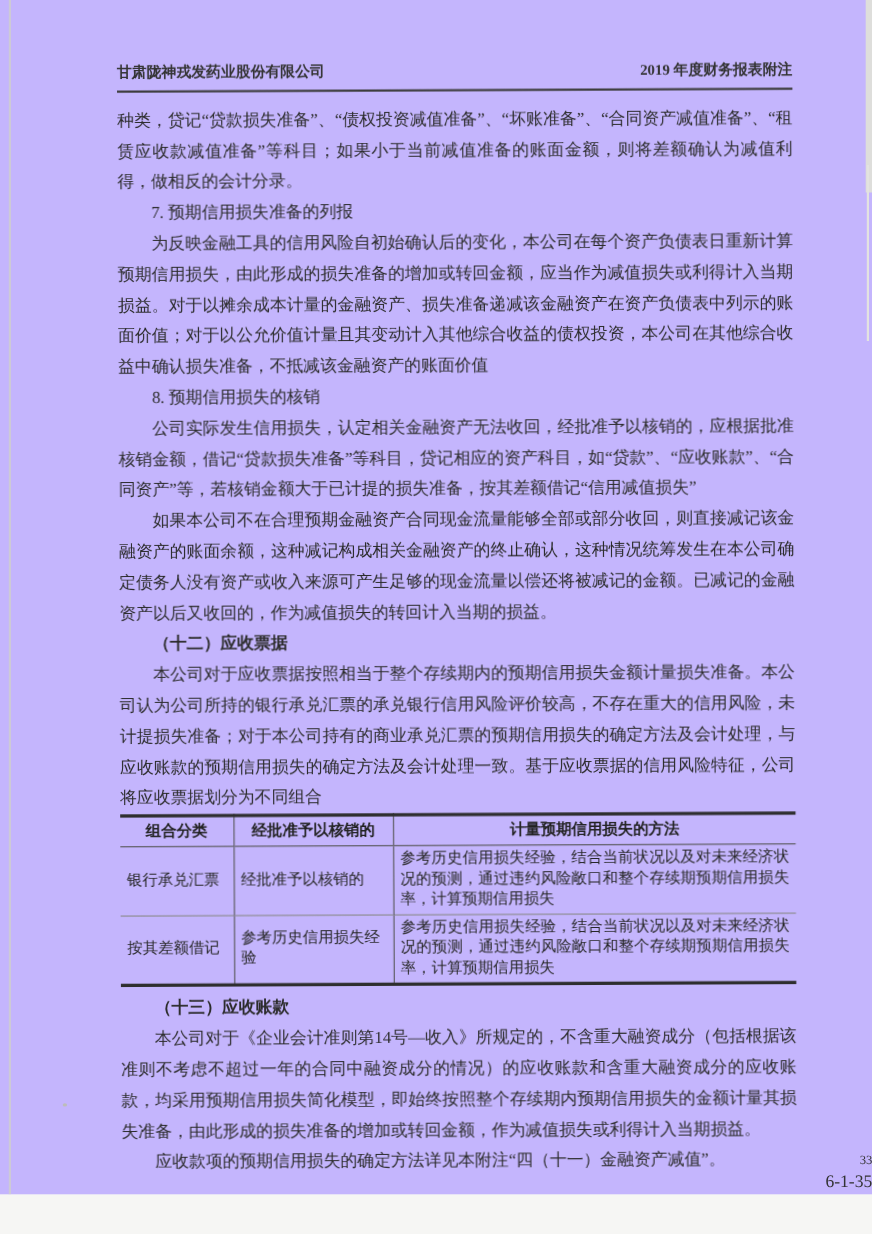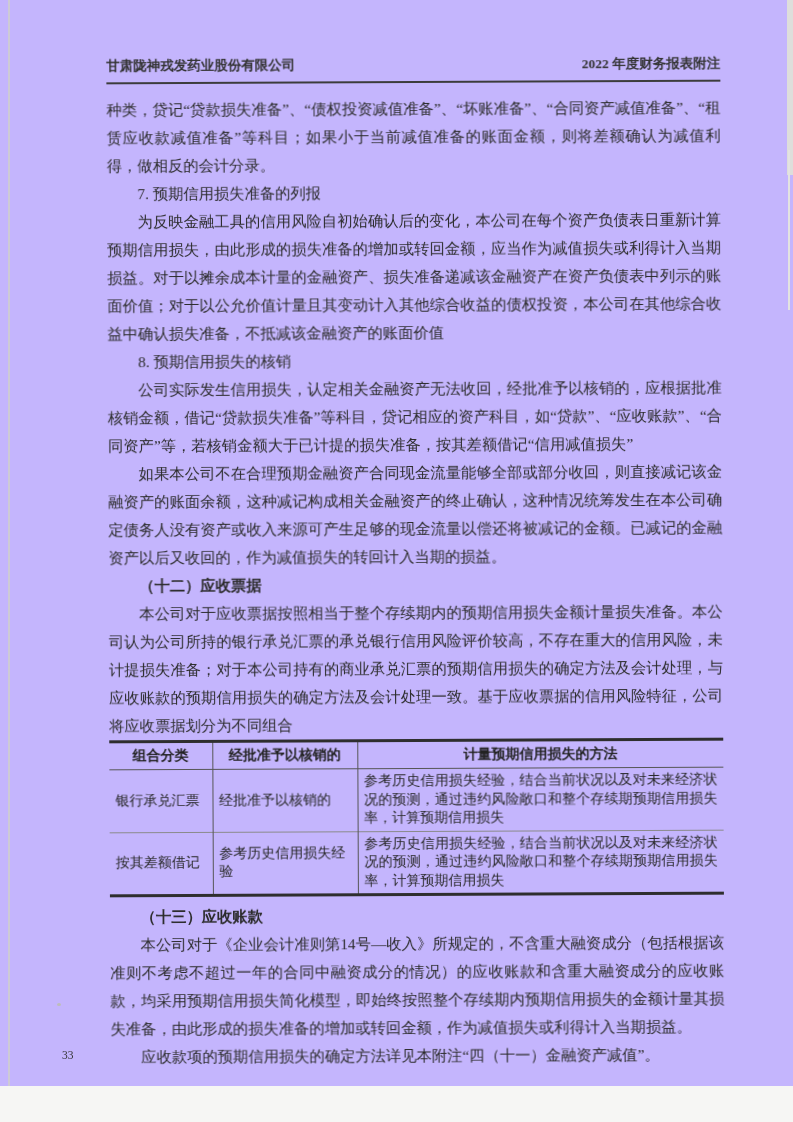--- a/index.html
+++ b/index.html
@@ -114,21 +114,21 @@
     text-align: justify;
     text-justify: inter-ideograph;
     word-break: break-all;
   }
 
   .footer {
     position: absolute;
     left: 0;
     top: 1048px;
     width: 100%;
-    text-align: left;
+    text-align: right;
     color: #333;
   }
   .footer .page-num {
     font-size: 11.5px;
     line-height: 14px;
     margin-left: 62px;
   }
   .footer .doc-num {
     font-size: 16px;
     line-height: 20px;
@@ -143,21 +143,21 @@
 
   <div class="scan-edge-left"></div>
   <div class="scan-edge-right"></div>
   <div class="scan-edge-right2"></div>
   <div class="scan-speck"></div>
 
   <div class="content">
 
     <div class="header">
       <span>甘肃陇神戎发药业股份有限公司</span>
-      <span>2022 年度财务报表附注</span>
+      <span>2019 年度财务报表附注</span>
     </div>
 
     <p class="body-text">种类，贷记“贷款损失准备”、“债权投资减值准备”、“坏账准备”、“合同资产减值准备”、“租赁应收款减值准备”等科目；如果小于当前减值准备的账面金额，则将差额确认为减值利得，做相反的会计分录。</p>
 
     <p class="body-text indent">7. 预期信用损失准备的列报</p>
     <p class="body-text indent">为反映金融工具的信用风险自初始确认后的变化，本公司在每个资产负债表日重新计算预期信用损失，由此形成的损失准备的增加或转回金额，应当作为减值损失或利得计入当期损益。对于以摊余成本计量的金融资产、损失准备递减该金融资产在资产负债表中列示的账面价值；对于以公允价值计量且其变动计入其他综合收益的债权投资，本公司在其他综合收益中确认损失准备，不抵减该金融资产的账面价值</p>
 
     <p class="body-text indent">8. 预期信用损失的核销</p>
     <p class="body-text indent">公司实际发生信用损失，认定相关金融资产无法收回，经批准予以核销的，应根据批准核销金额，借记“贷款损失准备”等科目，贷记相应的资产科目，如“贷款”、“应收账款”、“合同资产”等，若核销金额大于已计提的损失准备，按其差额借记“信用减值损失”</p>
     <p class="body-text indent">如果本公司不在合理预期金融资产合同现金流量能够全部或部分收回，则直接减记该金融资产的账面余额，这种减记构成相关金融资产的终止确认，这种情况统筹发生在本公司确定债务人没有资产或收入来源可产生足够的现金流量以偿还将被减记的金额。已减记的金融资产以后又收回的，作为减值损失的转回计入当期的损益。</p>
@@ -193,15 +193,16 @@
     </table>
 
     <p class="body-text indent bold">（十三）应收账款</p>
     <p class="body-text indent">本公司对于《企业会计准则第14号—收入》所规定的，不含重大融资成分（包括根据该准则不考虑不超过一年的合同中融资成分的情况）的应收账款和含重大融资成分的应收账款，均采用预期信用损失简化模型，即始终按照整个存续期内预期信用损失的金额计量其损失准备，由此形成的损失准备的增加或转回金额，作为减值损失或利得计入当期损益。</p>
     <p class="body-text indent">应收款项的预期信用损失的确定方法详见本附注“四（十一）金融资产减值”。</p>
 
   </div>
 
   <div class="footer">
     <div class="page-num">33</div>
+    <div class="doc-num">6-1-35</div>
   </div>
 
 </div>
 
 </body></html>

